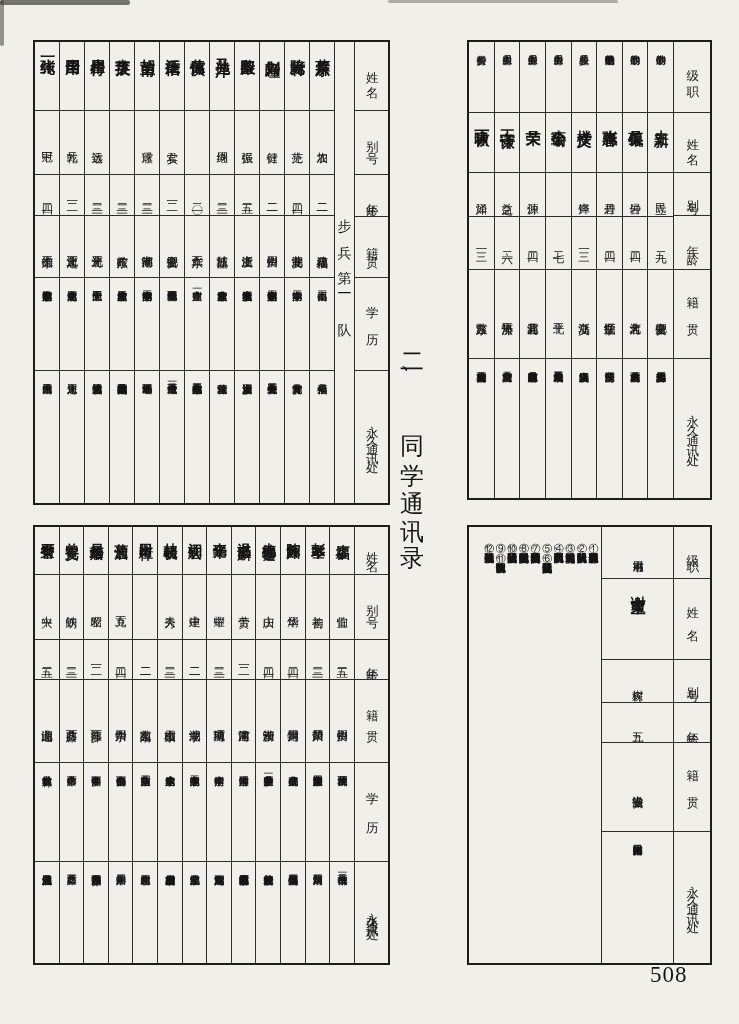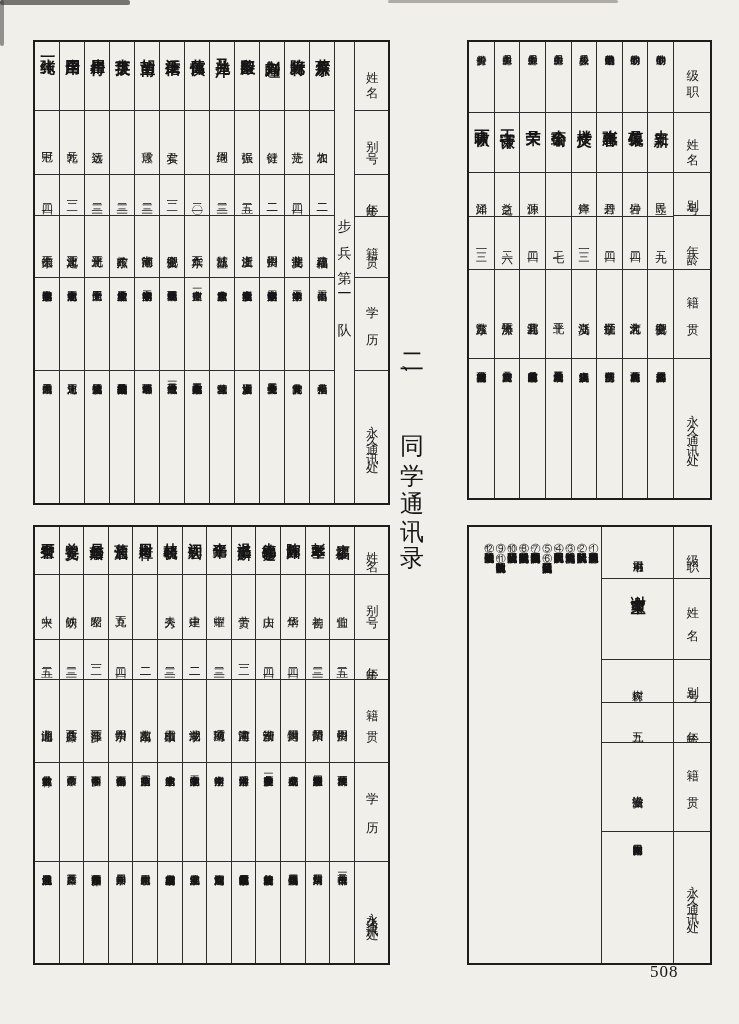--- a/index.html
+++ b/index.html
@@ -38,21 +38,21 @@
   .ls2{letter-spacing:2px}.ls4{letter-spacing:4px}.ls8{letter-spacing:8px}.ls9{letter-spacing:9px}
   .ls10{letter-spacing:10px}.ls12{letter-spacing:12px}.ls14{letter-spacing:14px}
   .ls18{letter-spacing:18px}.ls22{letter-spacing:22px}.ls28{letter-spacing:28px}.ls30{letter-spacing:30px}
 
   .notes{flex:1;border-right:1px solid #2e2d2a;writing-mode:vertical-rl;text-orientation:upright;
          font-size:10px;line-height:11.6px;padding:8px 2px 4px 2px;box-sizing:border-box;overflow:hidden;}
   .note{margin:0;}
 
   .title{position:absolute;left:396px;top:336px;writing-mode:vertical-rl;text-orientation:upright;
          font-size:24px;letter-spacing:28px;}
-  .pageno{position:absolute;left:650px;top:962px;font-size:17px;letter-spacing:1px;}
+  .pageno{position:absolute;left:650px;top:962px;font-size:23px;letter-spacing:1px;}
 </style>
 </head>
 <body>
 
 <div class="page">
 
   <div class="artifact a1"></div>
   <div class="artifact a2"></div>
   <div class="artifact a3"></div>
 

